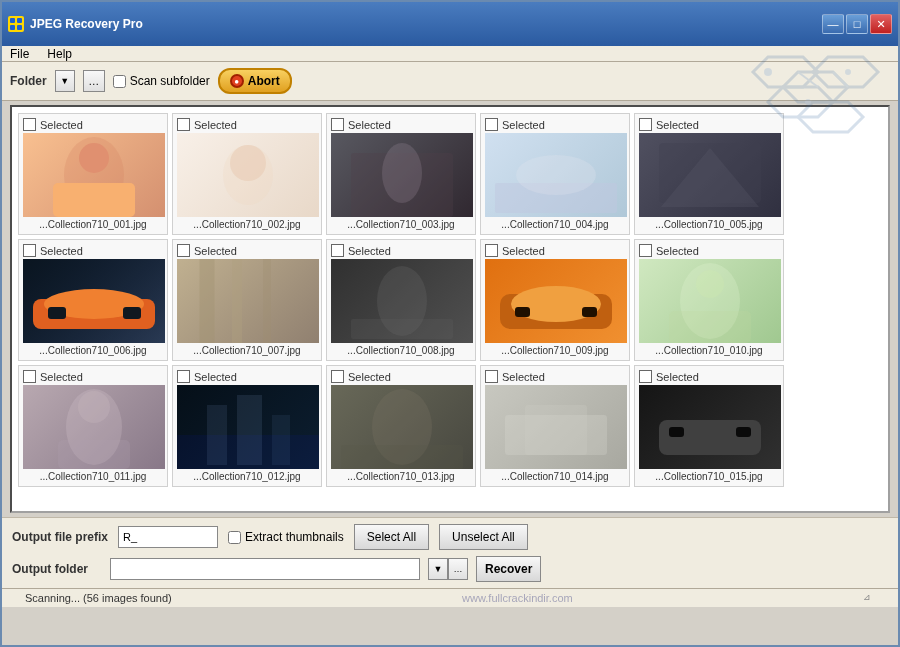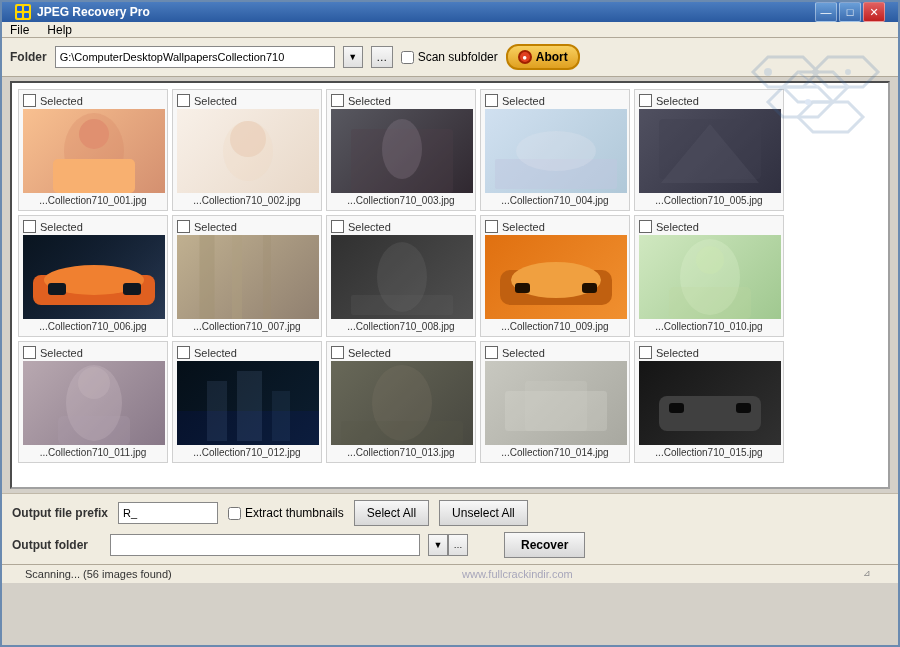--- a/index.html
+++ b/index.html
@@ -8,26 +8,26 @@
       font-size: 12px;
       background: #d4d0c8;
       width: 900px;
       height: 647px;
       overflow: hidden;
       position: relative;
     }
 
     
     .title-bar {
-      height: 20px;
+      height: 44px;
       background: linear-gradient(to bottom, #4a7cbf 0%, #2a5aa0 100%);
       display: flex;
       align-items: center;
       justify-content: space-between;
-      padding: 0 13px;
+      padding: 0 6px;
       color: white;
       font-size: 12px;
       font-weight: bold;
     }
     .title-bar-left {
       display: flex;
       align-items: center;
       gap: 6px;
     }
     .title-icon {
@@ -251,27 +251,26 @@
     .action-btn {
       height: 26px;
       padding: 2px 12px;
       border: 1px solid #888;
       background: linear-gradient(to bottom, #f8f8f8, #d8d8d8);
       cursor: pointer;
       font-size: 12px;
     }
     .recover-btn {
       height: 26px;
-      padding: 2px 16px;
+      padding: 2px 8px;
       border: 1px solid #888;
       background: linear-gradient(to bottom, #f8f8f8, #d8d8d8);
       cursor: pointer;
       font-size: 12px;
       font-weight: bold;
-      margin-left: 28px;
     }
     .output-input {
       width: 310px;
       height: 22px;
       border: 1px solid #888;
       padding: 1px 4px;
       font-size: 11px;
       background: white;
     }
     .folder-nav-btns {
@@ -363,21 +362,20 @@
     </div>
   </div>
 
   <div class="menu-bar">
     <span class="menu-item">File</span>
     <span class="menu-item">Help</span>
   </div>
 
   <div class="toolbar">
     <span class="toolbar-label">Folder</span>
-    <input class="folder-input" type="text" value="G:\ComputerDesktopWallpapersCollection710" style="">
     <button class="folder-dropdown-btn">▼</button>
     <button class="browse-btn">…</button>
     <label class="checkbox-label">
       <input type="checkbox" style="">
       <span>Scan subfolder</span>
     </label>
     <button class="abort-btn">
       <span class="abort-icon">●</span>
       <span>Abort</span>
     </button>

